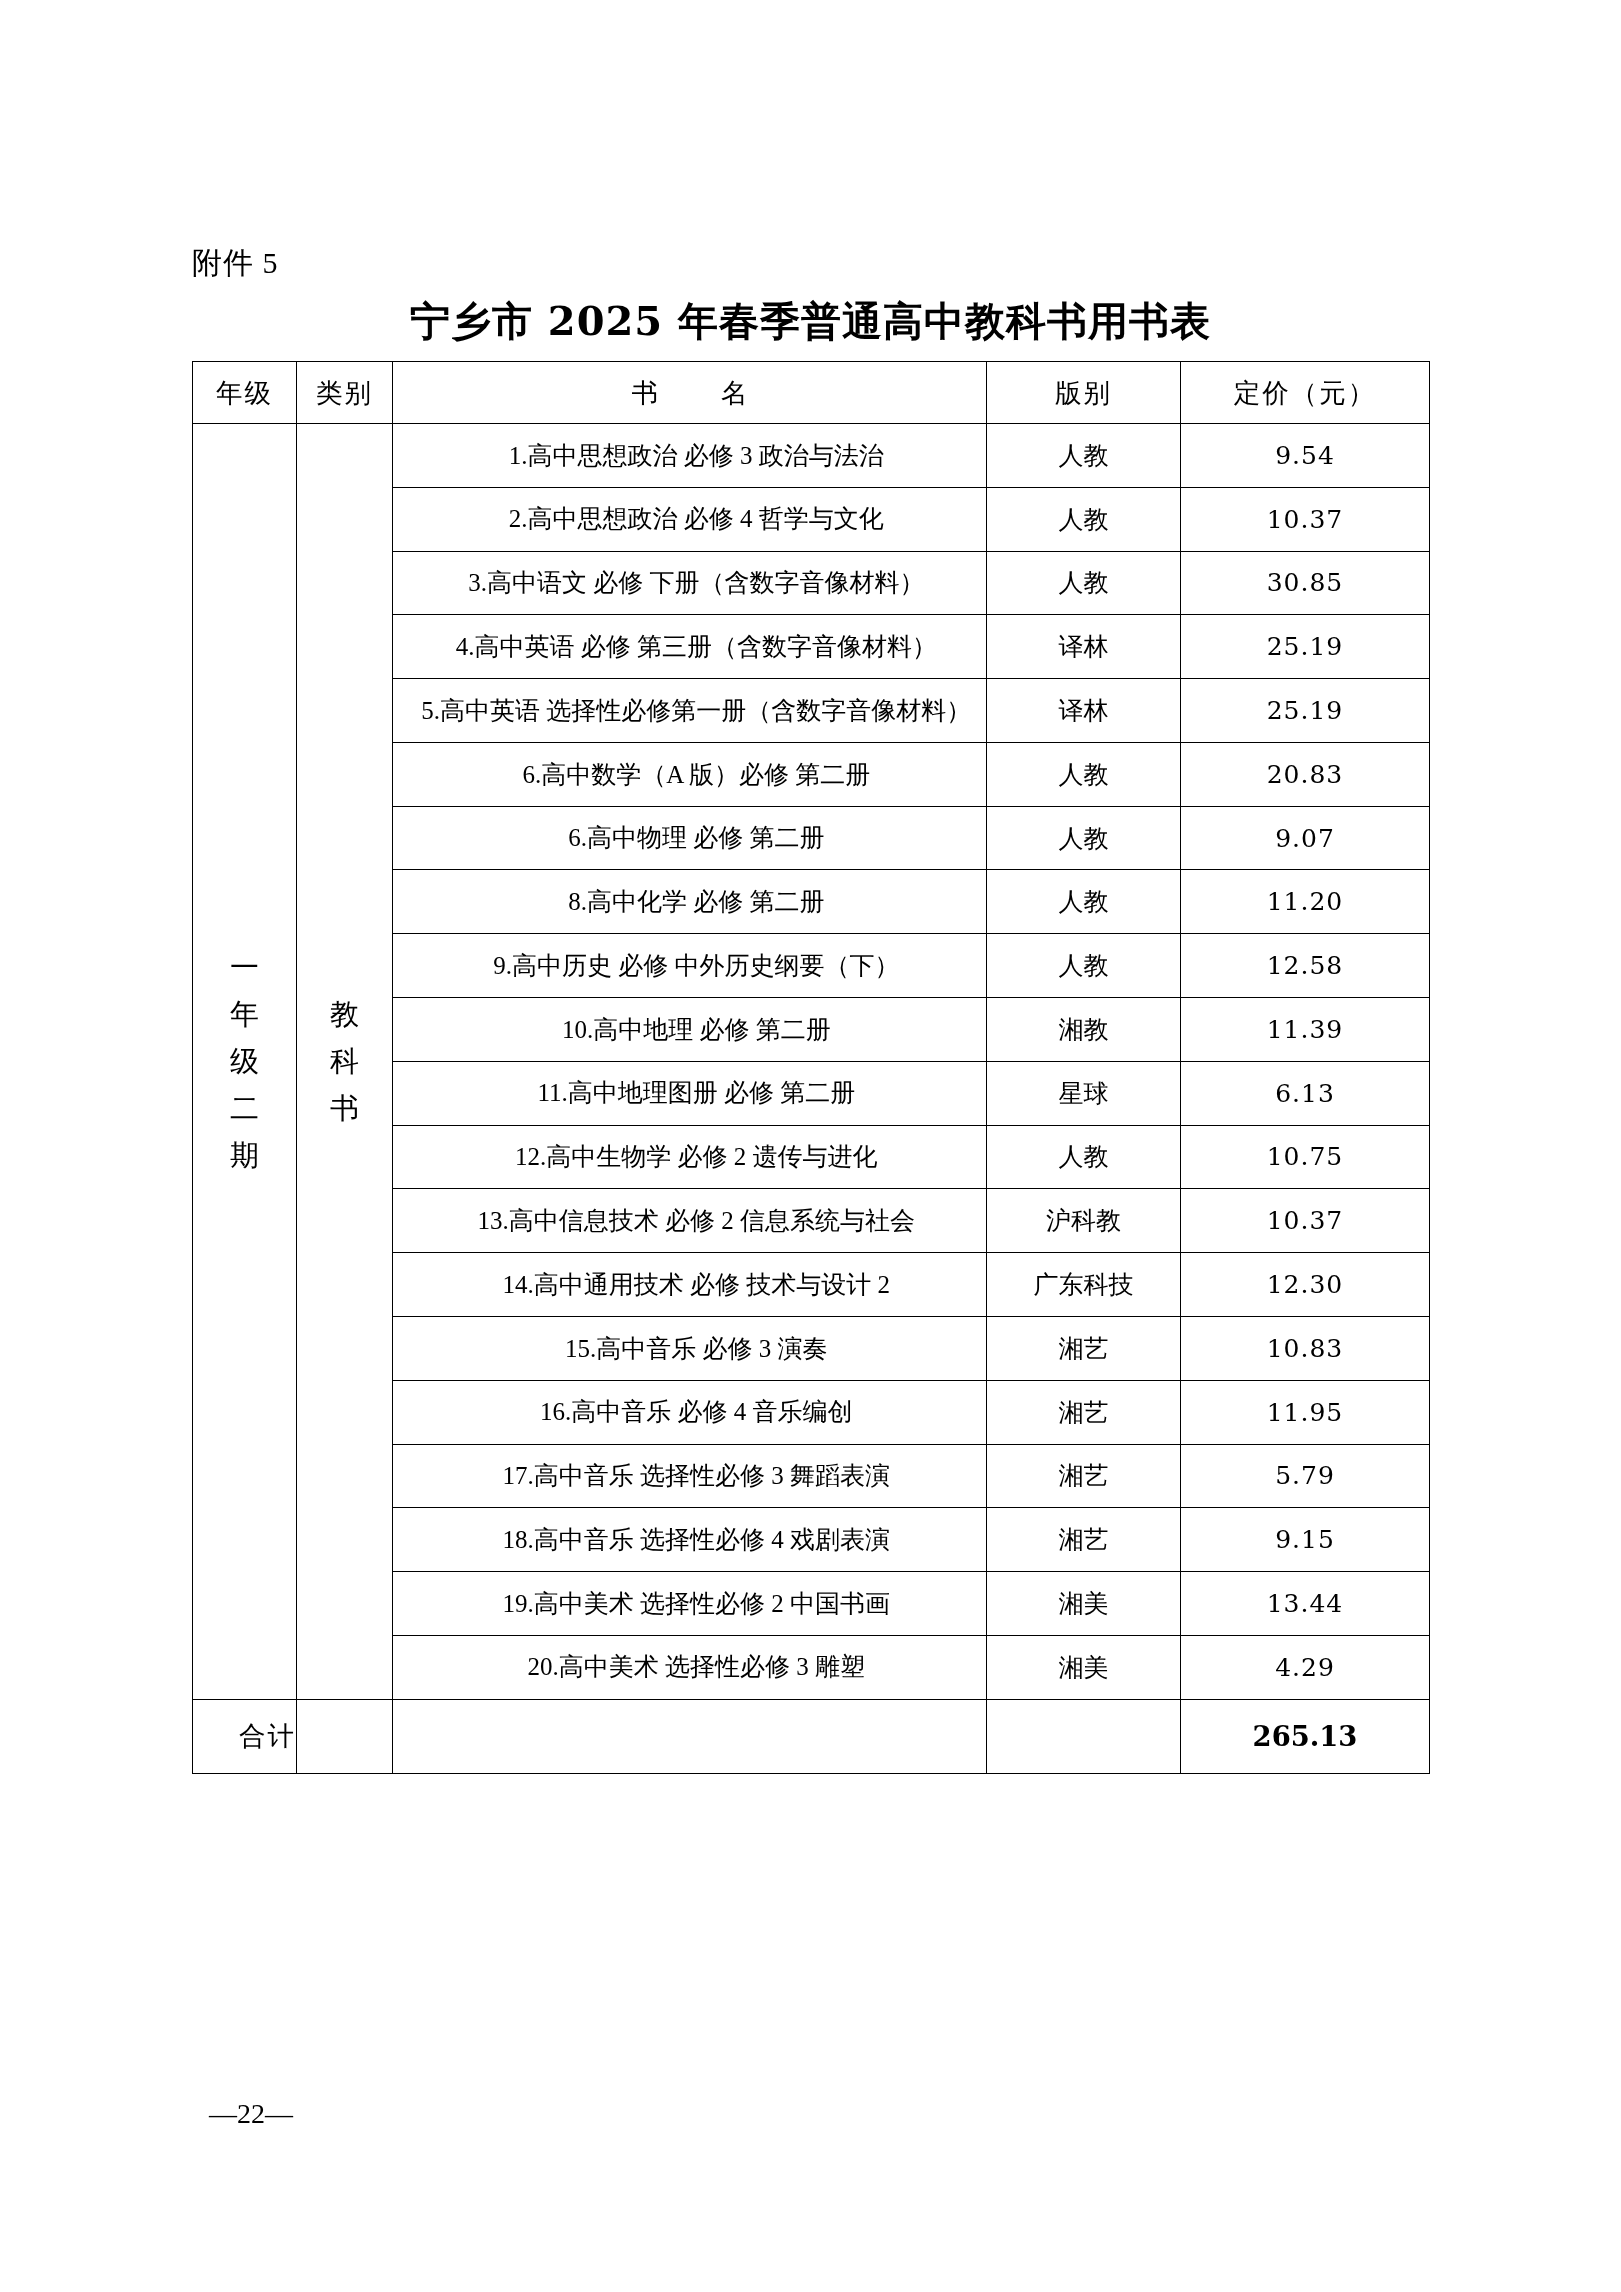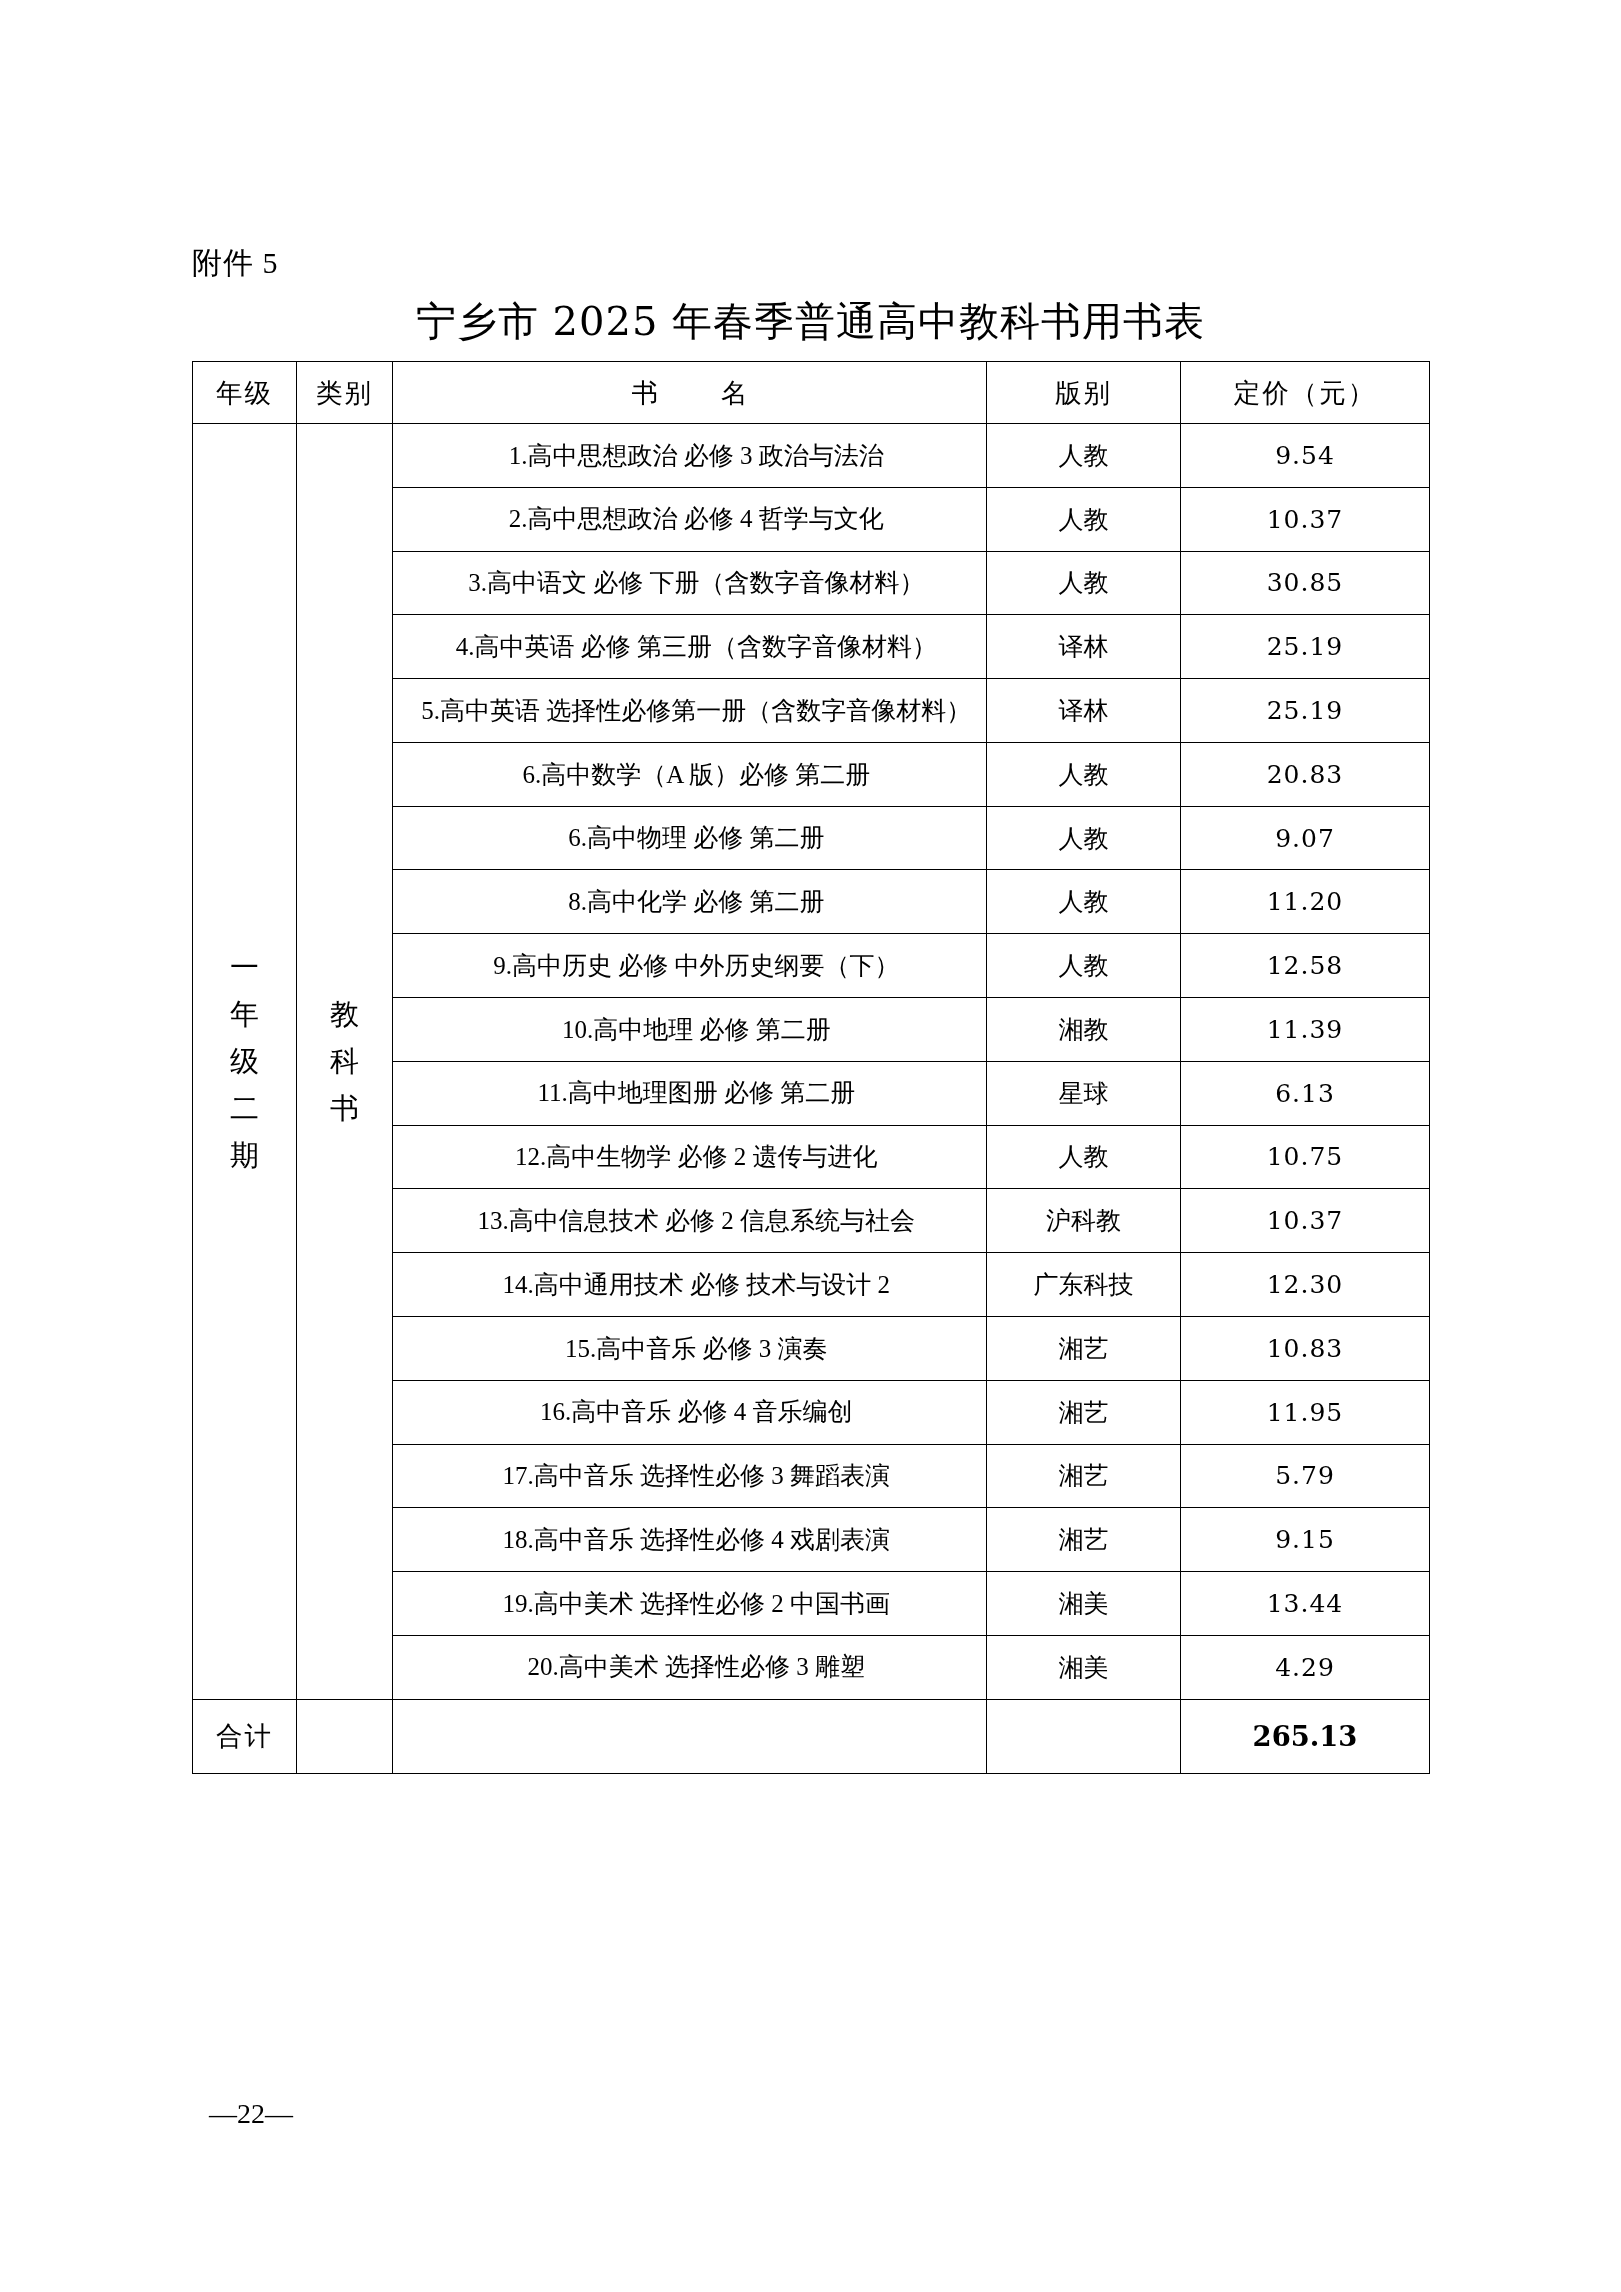--- a/index.html
+++ b/index.html
@@ -29,21 +29,21 @@
     font-family: "Liberation Serif", serif;
     letter-spacing: 1px;
   }
   .doc-title {
     position: absolute;
     left: 0;
     top: 294px;
     width: 1621px;
     text-align: center;
     font-size: 40px;
-    font-weight: normal;
+    font-weight: bold;
     font-family: "DejaVu Serif", "Liberation Serif", serif;
     letter-spacing: 1px;
   }
   table.booklist {
     position: absolute;
     left: 192px;
     top: 361px;
     width: 1237px;
     border-collapse: collapse;
     table-layout: fixed;
@@ -100,21 +100,21 @@
   td.vert-grade .stack, td.vert-type .stack {
     display: block;
   }
   td.vert-grade .stack div, td.vert-type .stack div {
     line-height: 1.62;
   }
   tr.total-row td {
     height: 73px;
   }
   tr.total-row .cell-total-label {
-    text-align: center;
+    text-align: right;
     font-size: 26.5px;
     letter-spacing: 2px;
   }
   tr.total-row .cell-total-value {
     text-align: center;
     font-weight: bold;
     font-size: 27.4px;
     font-family: "DejaVu Serif", "Liberation Serif", serif;
   }
   .notes {

